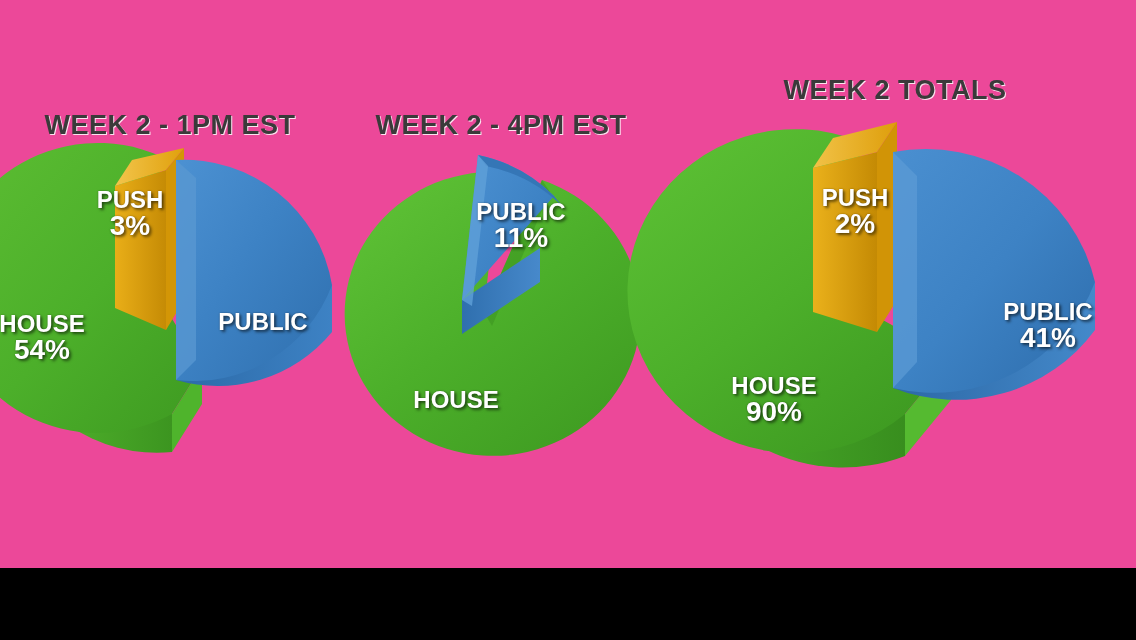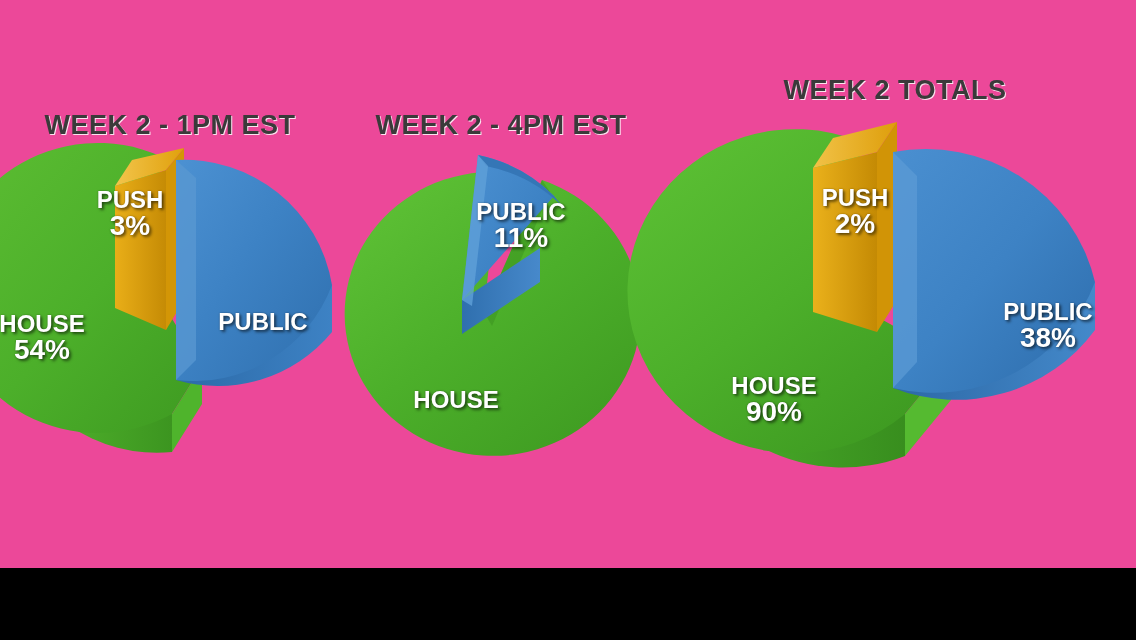--- a/index.html
+++ b/index.html
@@ -232,21 +232,21 @@
       <path d="M 228 152 A 174 172 0 0 1 430 282 A 172 170 0 0 1 228 388 Z" fill="url(#g3-blue-top)"></path>
       <path d="M 228 152 L 228 388 L 252 362 L 252 176 Z" fill="#5C9BD6" opacity="0.7"></path>
     </svg>
 
     <div class="slice-label" style="left:24px; top:374px; width:170px;">
       <span class="lab-name">HOUSE</span>
       <span class="lab-val">90%</span>
     </div>
     <div class="slice-label" style="left:298px; top:300px; width:170px;">
       <span class="lab-name">PUBLIC</span>
-      <span class="lab-val">38%</span>
+      <span class="lab-val">41%</span>
     </div>
     <div class="slice-label" style="left:130px; top:186px; width:120px;">
       <span class="lab-name">PUSH</span>
       <span class="lab-val">2%</span>
     </div>
   </div>
 
   <div class="bottom-bar"></div>
 </div>
 

